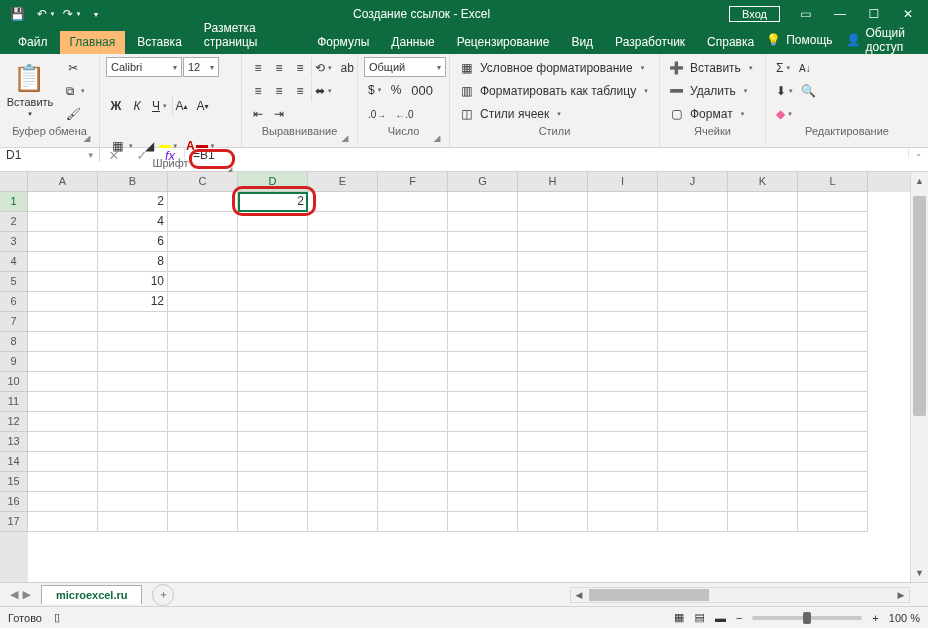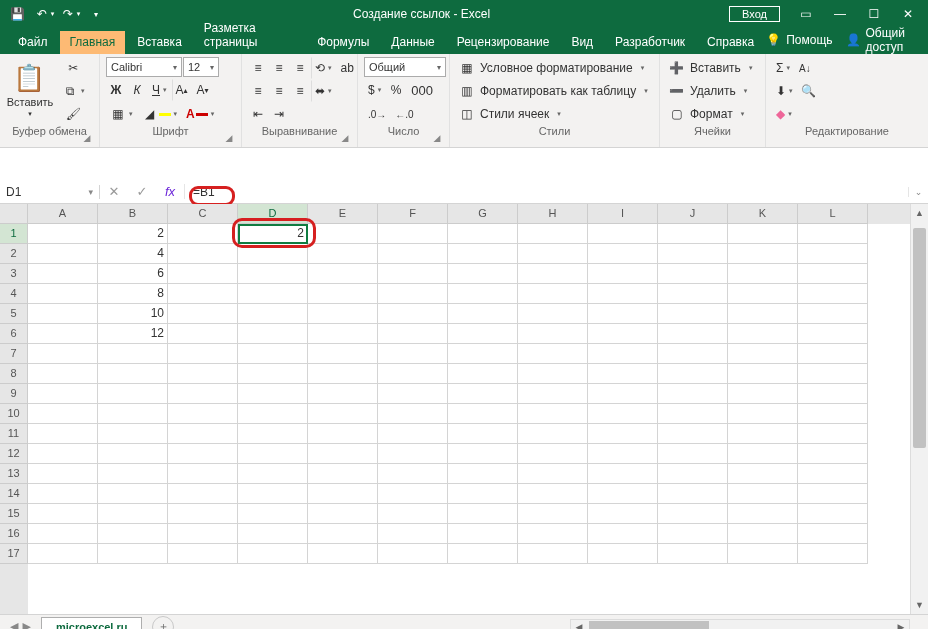--- a/index.html
+++ b/index.html
@@ -27,21 +27,21 @@
 .bigbtn { display:flex; flex-direction:column; align-items:center; justify-content:center; width:48px; height:66px; gap:2px;}
 .drop::after { content:"▾"; font-size:7px; margin-left:3px; color:#666;}
 .col { display:flex; flex-direction:column; gap:1px;}
 .row { display:flex; gap:1px;}
 .font-name { width:76px; height:20px; border:1px solid #ababab; background:#fff; font-size:11px; padding:1px 4px; display:flex; align-items:center; justify-content:space-between;}
 .font-size { width:36px; height:20px; border:1px solid #ababab; background:#fff; font-size:11px; padding:1px 4px; display:flex; align-items:center; justify-content:space-between;}
 .styles-list { display:flex; flex-direction:column; gap:1px;}
 .styles-list .sitem { display:flex; align-items:center; gap:5px; height:22px; padding:0 3px;}
 .ic { width:16px; height:16px; display:inline-flex; align-items:center; justify-content:center; font-size:12px;}
 
-.formula-bar { height:24px; border-bottom:1px solid #d4d4d4; display:flex; align-items:center; background:#fff;margin-top:32px;}
+.formula-bar { height:24px; border-bottom:1px solid #d4d4d4; display:flex; align-items:flex-start; background:#fff;}
 .name-box { width:100px; border-right:1px solid #d4d4d4; display:flex; align-items:center; padding:0 6px; justify-content:space-between; font-size:12px;}
 .fb-btns { display:flex; align-items:center; border-right:1px solid #e5e5e5;}
 .fb-btn { width:28px; display:flex; align-items:center; justify-content:center; color:#999; font-size:13px;}
 .formula-input { flex:1; padding:0 8px; display:flex; align-items:center; font-size:12px; position:relative;}
 .formula-highlight { position:absolute; left:4px; top:1px; height:20px; width:46px; border:3px solid #d62020; border-radius:9px;}
 .fb-expand { width:20px; border-left:1px solid #e5e5e5; display:flex; align-items:center; justify-content:center; color:#888;}
 
 .grid-wrap { position:relative; height:410px; display:flex;}
 .corner { width:28px; height:20px; background:#e6e6e6; border-right:1px solid #ccc; border-bottom:1px solid #ccc; position:absolute; left:0; top:0; z-index:2;}
 .col-headers { position:absolute; left:28px; top:0; right:18px; height:20px; display:flex; background:#e6e6e6; z-index:2;}
@@ -154,21 +154,21 @@
         <div class="rbtn">
             <span class="ic">🖌</span>
           </div>
       </div>
     </div>
     <div class="group-label"><span>Буфер обмена</span><span class="launcher">◢</span></div>
   </div>
 
   <div class="group" style="width:142px">
     <div class="group-body">
-        <div class="col" style="gap:2px">
+        <div class="col" style="gap:18px">
       <div class="row">
         <div class="font-name">
               <span>Calibri</span>
               <span style="font-size:8px;color:#666">▾</span>
             </div>
         <div class="font-size">
               <span>12</span>
               <span style="font-size:8px;color:#666">▾</span>
             </div>
       </div>

